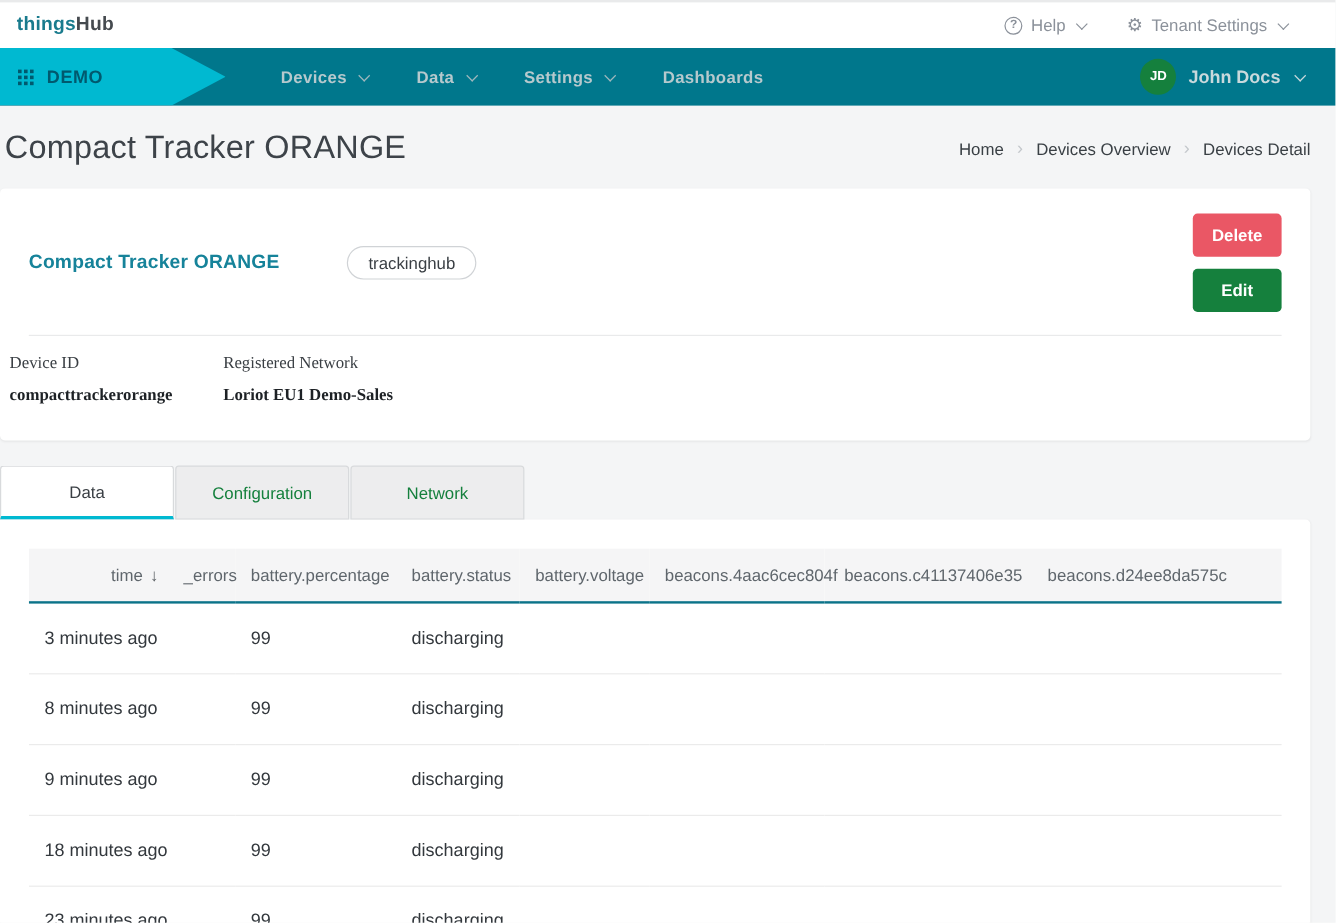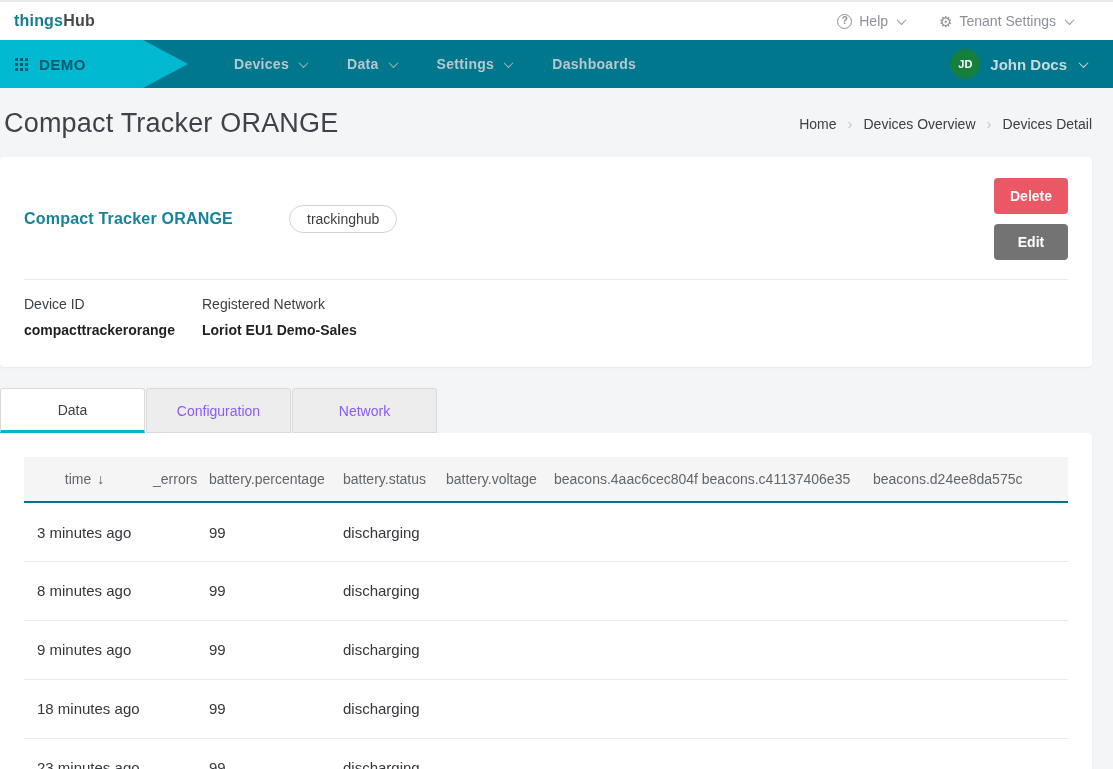--- a/index.html
+++ b/index.html
@@ -85,49 +85,49 @@
   .device-card { width: 1092px; }
   .card-head { display: flex; align-items: center; padding: 21px 24px 0 24px; }
   .device-name { font-size: 16px; font-weight: 700; color: #16839a; width: 265px; letter-spacing: .2px; }
   .tag {
     border: 1px solid #d0d3d6; border-radius: 15px; padding: 5px 17px;
     font-size: 14px; color: #3a3f44; background: #fff;
   }
   .head-actions { margin-left: auto; display: flex; gap: 10px; flex-direction: column; }
   .btn { border: none; border-radius: 4px; width: 74px; height: 36px; font-size: 14px; font-weight: 700; color: #fff; cursor: pointer; font-family: inherit; }
   .btn-delete { background: #ea5765; }
-  .btn-edit { background: #737373; }
+  .btn-edit { background: #15803d; }
   .card-divider { border: none; border-top: 1px solid #e9eaeb; margin: 19px 24px 0 24px; }
-  .card-fields { display: flex; padding: 16px 24px 26px 24px; }
+  .card-fields { display: flex; padding: 16px 24px 26px 8px; font-family: Liberation Serif, serif; }
   .field { padding-right: 20px; }
   .field-0 { width: 178px; }
   .field-1 { width: 176px; }
   .field-label { font-size: 14px; color: #3a3f44; margin-bottom: 7px; }
   .field-value { font-size: 14px; font-weight: 700; color: #1d2125; line-height: 1.6; }
   .field-value.link { color: #0f86a1; cursor: pointer; }
 
   
   .tabs { display: flex; margin-top: 21px; }
   .tab {
     width: 145px; height: 45px; display: flex; align-items: center; justify-content: center;
     font-size: 14px; cursor: pointer;
     background: #ededee; border: 1px solid #d8dadc; margin-right: 1px;
-    color: #8b5cf6; border-radius: 3px 3px 0 0;
+    color: #15803d; border-radius: 3px 3px 0 0;
   }
   .tab.active {
     background: #ffffff; color: #3a3f44;
     border-bottom: 3px solid #00b9d1;
   }
 
   
   .table-card { width: 1092px; min-height: 420px; padding: 24px; border-radius: 0 4px 4px 4px; }
   .table-wrap { overflow: hidden; width: 1044px; }
   table { border-collapse: collapse; table-layout: fixed; width: 1226px; }
   thead th {
-    background: #f5f5f6; height: 45px; text-align: center;
+    background: #f5f5f6; height: 45px; text-align: right;
     font-size: 14px; font-weight: 400; color: #5f666c;
     padding: 0 8px 0 13px; white-space: nowrap;
     border-bottom: 2px solid #0b7389; cursor: pointer;
   }
   tbody td {
     height: 59px; font-size: 15px; color: #33383d;
     padding: 0 8px 0 13px; white-space: nowrap;
     border-bottom: 1px solid #ebebeb;
   }
   .sort-icon { margin-left: 6px; color: #555a5f; font-size: 14px; }

